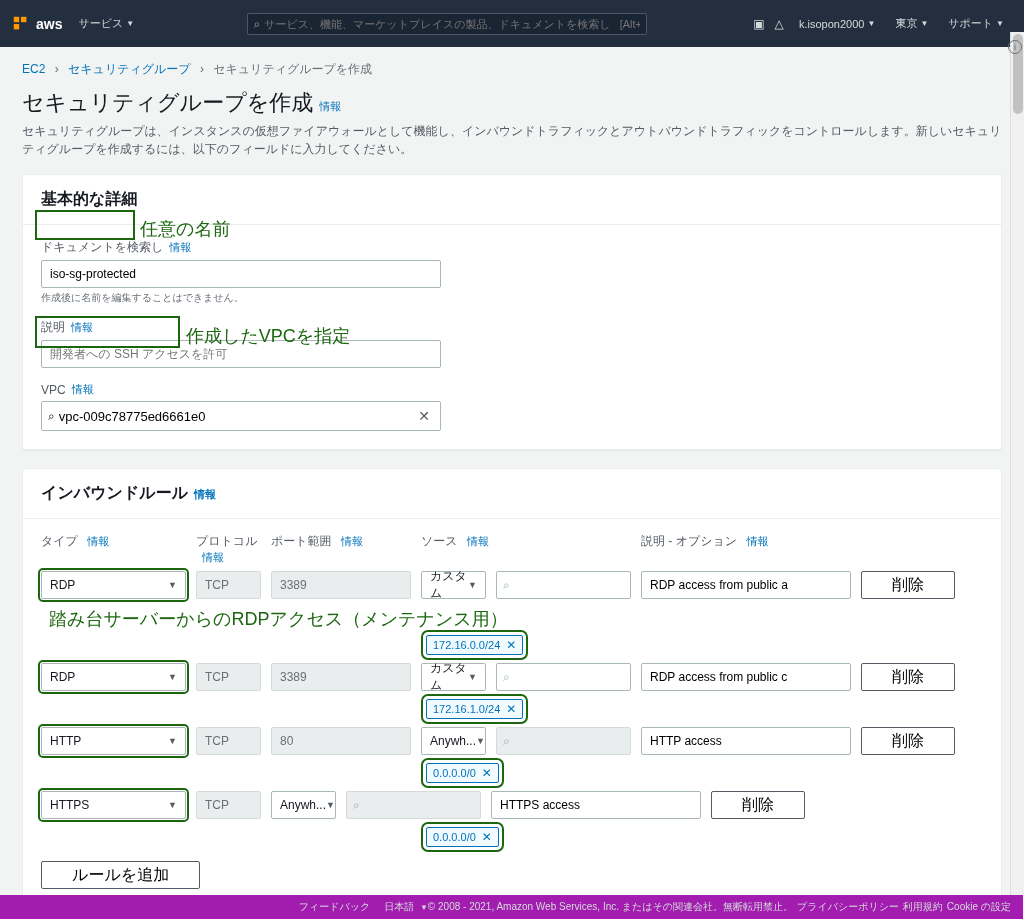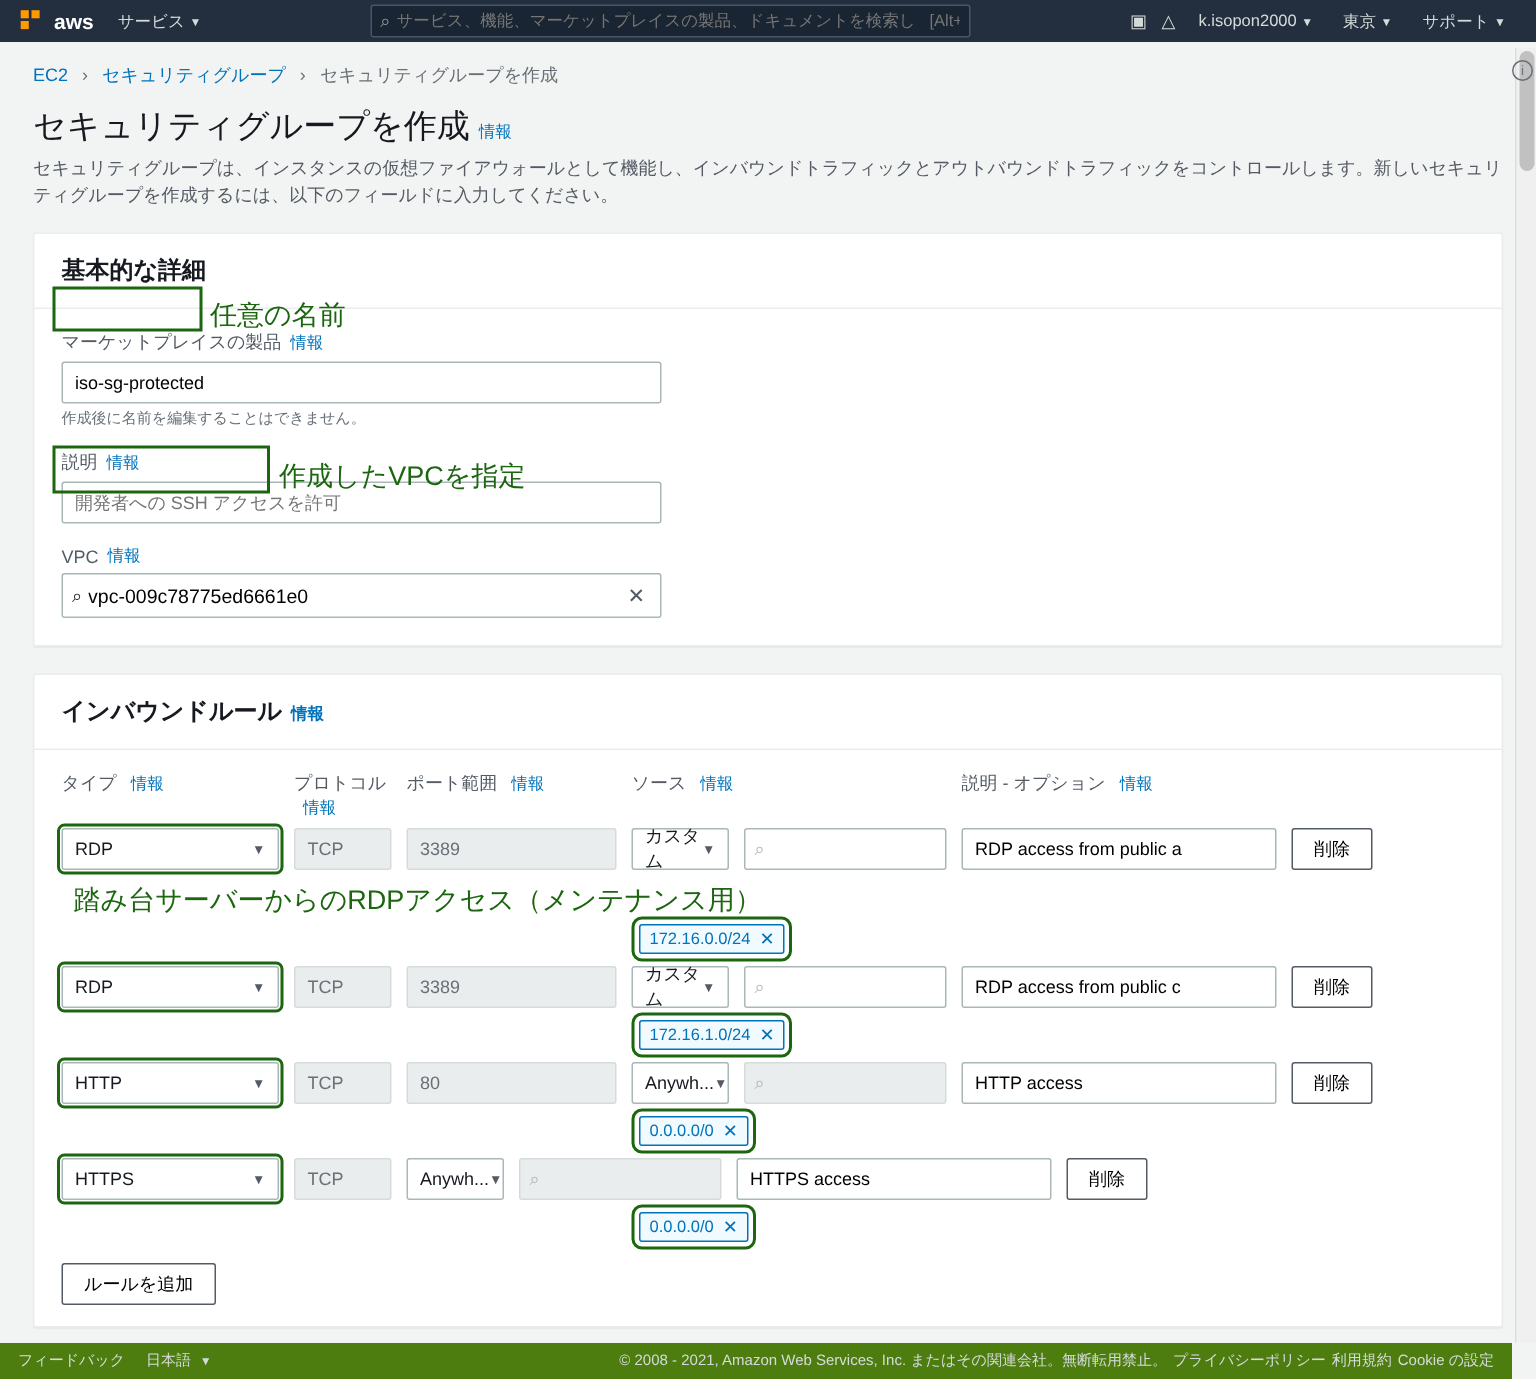--- a/index.html
+++ b/index.html
@@ -1,17 +1,17 @@
 <!DOCTYPE html>
 <html><head>
 <meta charset="utf-8">
 <style>
 *{box-sizing:border-box;margin:0;padding:0;font-family:"Amazon Ember","Helvetica Neue",Arial,sans-serif}
 body{background:#f2f3f3;font-size:12px;color:#16191f}
-.topnav{background:#232f3e;height:28px;display:flex;align-items:center;padding:0 12px;color:#d5dbdb}
+.topnav{background:#232f3e;height:47px;display:flex;align-items:center;padding:0 12px;color:#d5dbdb}
 .aws-logo{font-weight:700;font-size:14px;color:#fff;margin-right:8px}
 .logo-cubes{width:18px;height:18px;display:inline-block;margin-right:6px}
 .nav-item{font-size:11px;padding:0 8px;cursor:pointer;display:flex;align-items:center}
 .caret{font-size:8px;margin-left:3px}
 .nav-search{flex:1;display:flex;justify-content:center}
 .nav-search-box{background:#1a2533;border:1px solid #4a5568;border-radius:2px;width:400px;height:22px;display:flex;align-items:center;padding:0 6px}
 .nav-search-box input{background:transparent;border:none;color:#999;font-size:11px;width:100%;outline:none}
 .nav-right{display:flex;align-items:center;gap:4px}
 .nav-icon{width:16px;height:16px;display:inline-flex;align-items:center;justify-content:center}
 .content{padding:14px 22px 14px 22px;position:relative}
@@ -41,28 +41,28 @@
 .col-search{width:145px}
 .col-desc{width:230px}
 .rule-row{display:flex;align-items:center;margin-bottom:8px}
 .sel{width:145px;height:28px;border:1px solid #aab7b8;border-radius:2px;background:#fff;display:flex;align-items:center;justify-content:space-between;padding:0 8px;font-size:12px;cursor:pointer}
 .sel .tri{font-size:9px;color:#545b64}
 .ro{width:65px;height:28px;border:1px solid #d5dbdb;background:#eaeded;border-radius:2px;display:flex;align-items:center;padding:12px 8px;font-size:12px;color:#687078;margin-left:10px}
 .ro-port{width:140px}
 .src-sel{width:65px;margin-left:10px}
 .srch{width:135px;height:28px;border:1px solid #aab7b8;border-radius:2px;background:#fff;display:flex;align-items:center;padding:0 6px;margin-left:10px;color:#aab7b8}
 .desc-in{width:210px;height:28px;border:1px solid #aab7b8;border-radius:2px;padding:0 8px;font-size:12px;margin-left:10px}
-.btn{height:28px;border:1px solid #545b64;background:#fff;border-radius:2px;padding:0 14px;font-size:12px;cursor:pointer;margin-left:10px}
+.btn{height:28px;border:1px solid #545b64;background:#fff;border-radius:2px;padding:0 30px;font-size:16px;cursor:pointer;margin-left:10px}
 .chip-row{margin-left:385px;margin-top:4px;margin-bottom:8px}
 .chip{display:inline-flex;align-items:center;background:#f1faff;border:1px solid #0073bb;border-radius:2px;padding:2px 6px;font-size:11px;color:#0073bb}
 .chip .x{margin-left:6px;cursor:pointer;color:#0073bb;font-size:12px}
 .add-btn{margin-top:6px;margin-left:0}
 .green-box{position:absolute;border:2px solid #1b660f;pointer-events:none}
 .green-text{color:#1b660f;font-size:18px;position:absolute}
-.footer{background:#4d7c0f;height:24px;display:flex;align-items:center;padding:0 12px;color:#d5dbdb;font-size:10px;justify-content:space-between;position:fixed;bottom:0;left:0;right:16px}
+.footer{background:#a21caf;height:24px;display:flex;align-items:center;padding:0 12px;color:#d5dbdb;font-size:10px;justify-content:flex-end;position:fixed;bottom:0;left:0;right:1px}
 .footer-left{display:flex;gap:14px;align-items:center}
 .footer-right{display:flex;gap:4px}
 .scrollbar{position:fixed;right:0;top:32px;bottom:24px;width:14px;background:#f0f0f0;border-left:1px solid #ddd}
 .scroll-thumb{width:10px;background:#c1c1c1;border-radius:5px;margin:2px auto;height:80px}
 .info-icon{position:fixed;right:2px;top:40px;width:14px;height:14px;border:1px solid #687078;border-radius:50%;font-size:9px;display:flex;align-items:center;justify-content:center;color:#687078}
 .ro-srch{background:#eaeded;border-color:#d5dbdb}
 </style>
 </head>
 <body>
 
@@ -115,21 +115,21 @@
       <span>セキュリティグループを作成</span>
       <span class="info-link">情報</span>
     </h1>
   <p class="desc">セキュリティグループは、インスタンスの仮想ファイアウォールとして機能し、インバウンドトラフィックとアウトバウンドトラフィックをコントロールします。新しいセキュリティグループを作成するには、以下のフィールドに入力してください。</p>
 
   <div class="panel">
     <div class="panel-h">基本的な詳細</div>
     <div class="panel-b">
       <div class="field">
         <div class="field-label">
-            <span>マーケットプレイスの製品</span>
+            <span>ドキュメントを検索し</span>
             <span class="info-link">情報</span>
           </div>
         <input class="text-input" value="iso-sg-protected" style="">
         <div class="hint">作成後に名前を編集することはできません。</div>
       </div>
       <div class="field">
         <div class="field-label">
             <span>説明</span>
             <span class="info-link">情報</span>
           </div>

